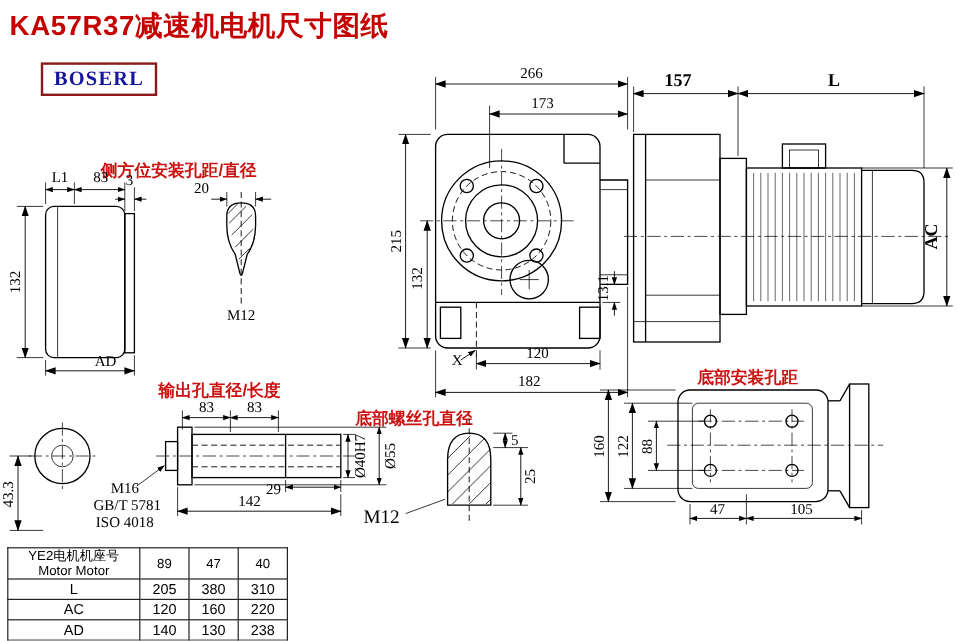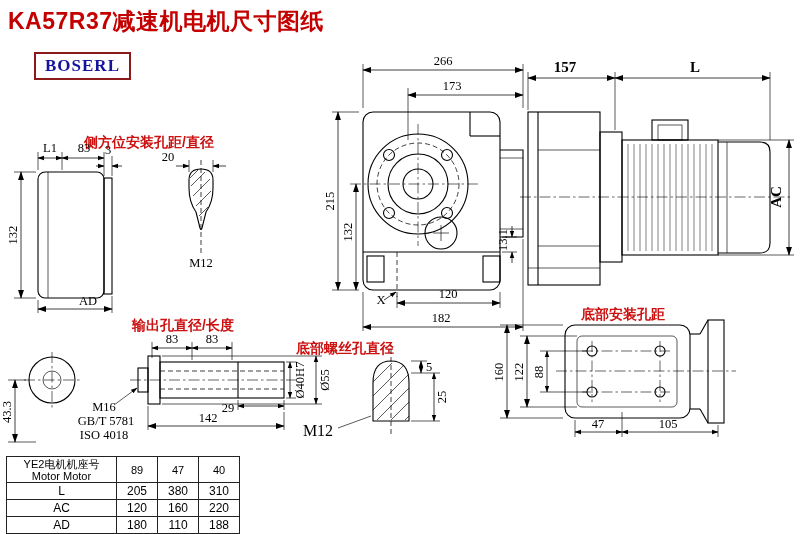--- a/index.html
+++ b/index.html
@@ -385,20 +385,20 @@
         <td>310</td>
       </tr>
       <tr>
         <td>AC</td>
         <td>120</td>
         <td>160</td>
         <td>220</td>
       </tr>
       <tr>
         <td>AD</td>
-        <td>180</td>
-        <td>110</td>
-        <td>188</td>
+        <td>140</td>
+        <td>130</td>
+        <td>238</td>
       </tr>
     </tbody>
   </table>
 
 </div>
 
 </body></html>

